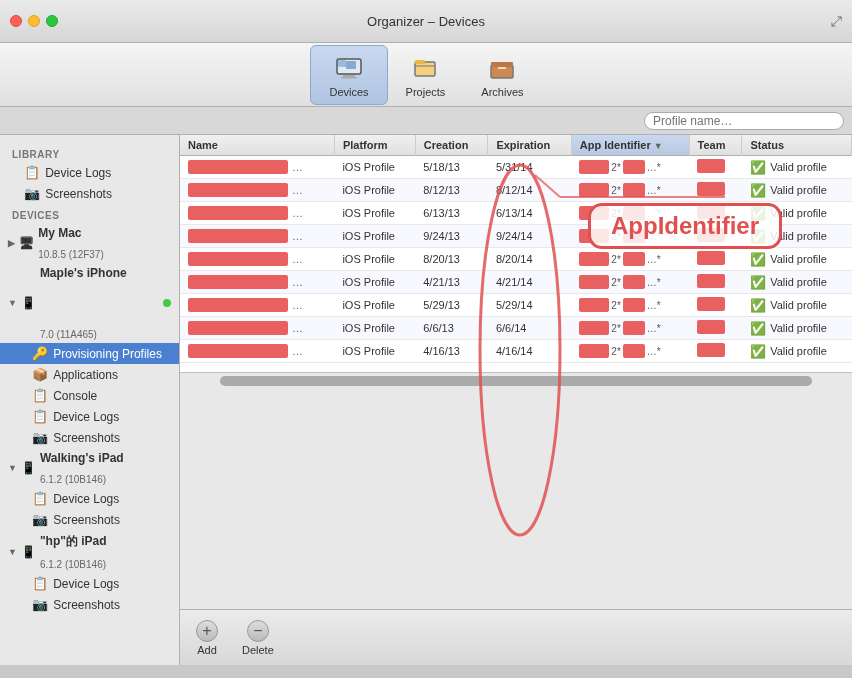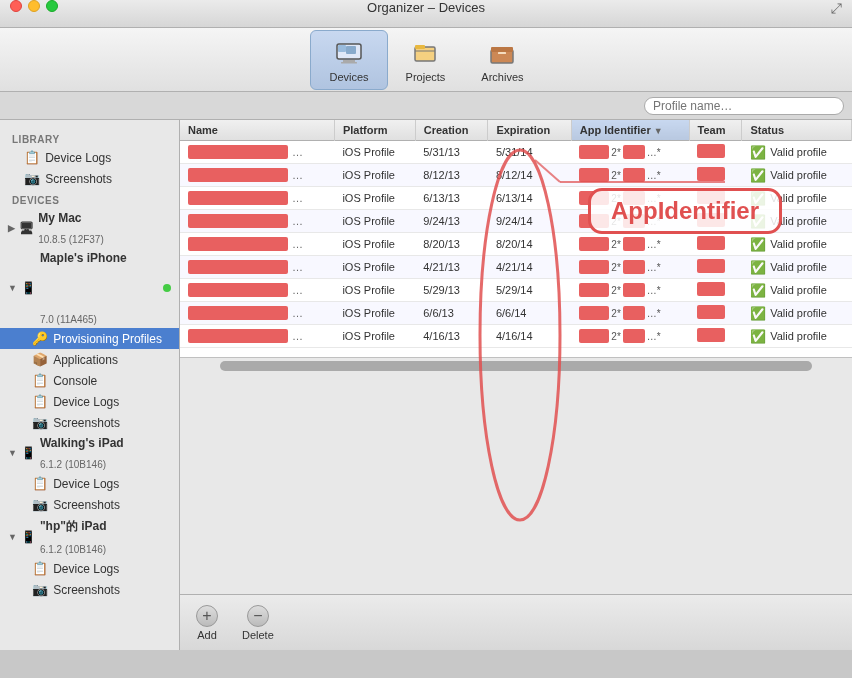--- a/index.html
+++ b/index.html
@@ -7,25 +7,25 @@
       width: 852px;
       height: 678px;
       background: #c8c8c8;
       font-family: -apple-system, 'Helvetica Neue', Arial, sans-serif;
       font-size: 11px;
       overflow: hidden;
     }
 
     
     .titlebar {
-      height: 28px;
+      height: 43px;
       background: linear-gradient(to bottom, #ebebeb, #d6d6d6);
       border-bottom: 1px solid #b0b0b0;
       display: flex;
-      align-items: flex-start;
+      align-items: center;
       position: relative;
     }
     .traffic-lights {
       display: flex;
       gap: 6px;
       margin-left: 10px;
     }
     .traffic-light {
       width: 12px;
       height: 12px;
@@ -527,21 +527,21 @@
           </thead>
           <tbody id="table-body">
           <tr>
       <td>
         <div class="name-cell">
           <span class="name-bar"></span>
           <span class="name-dots">…</span>
         </div>
       </td>
       <td>iOS Profile</td>
-      <td>5/31/13</td>
+      <td>5/18/13</td>
       <td>5/31/14</td>
       <td>
         <div class="app-id-cell">
           <span class="app-id-bar"></span>
           <span class="app-id-text">2*</span>
           <span class="app-id-bar" style="width:22px;"></span>
           <span class="app-id-text">…*</span>
         </div>
       </td>
       <td>

